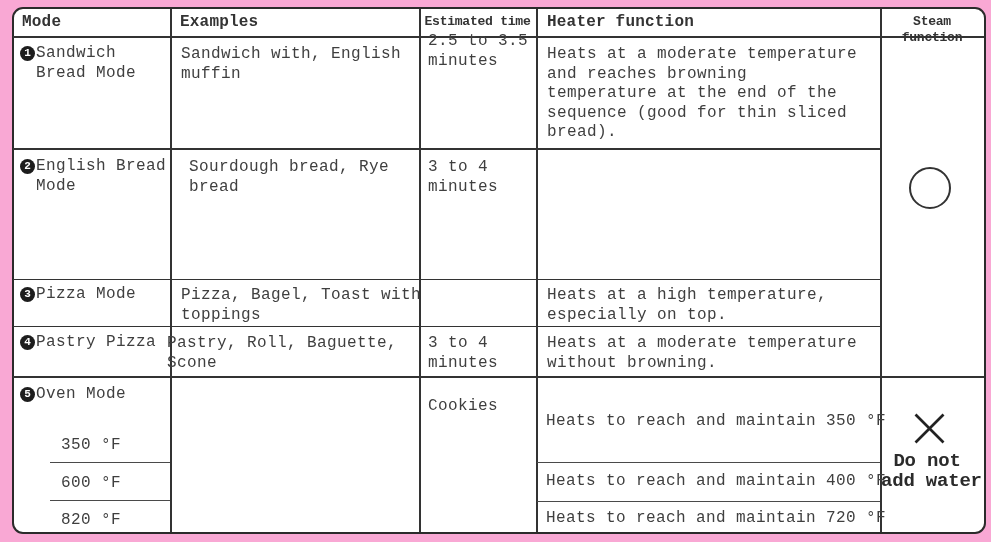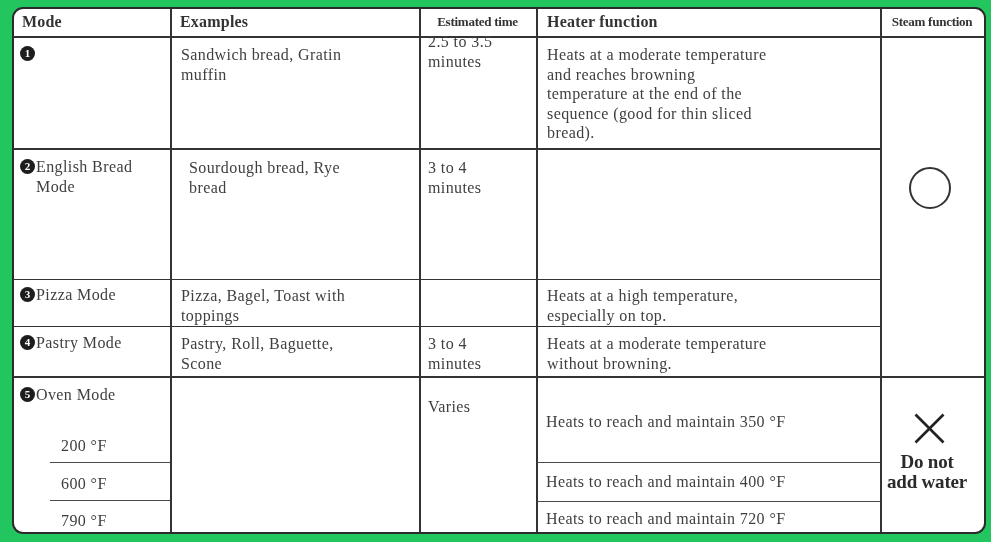--- a/index.html
+++ b/index.html
@@ -4,22 +4,22 @@
 <style>
   html, body {
     margin: 0;
     padding: 0;
     background: #ffffff;
   }
   .stage {
     position: relative;
     width: 991px;
     height: 542px;
-    background: #22c55e;
-    font-family: Liberation Serif, serif;
+    background: #f9a8d4;
+    font-family: Liberation Mono, monospace;
     color: #3f3f3f;
     overflow: hidden;
   }
   .frame {
     position: absolute;
     left: 12px;
     top: 7px;
     width: 974px;
     height: 527px;
     box-sizing: border-box;
@@ -136,22 +136,24 @@
   <div class="hline thin" style="left:537px;top:500.5px;width:343px"></div>
 
   <div class="hdr" style="left:22px;top:12px">Mode</div>
   <div class="hdr" style="left:180px;top:12px">Examples</div>
   <div class="hdr-cond" style="left:419px;top:14px;width:117px">Estimated time</div>
   <div class="hdr" style="left:547px;top:12px">Heater function</div>
   <div class="hdr-cond" style="left:880px;top:14px;width:104px">Steam function</div>
 
   <div class="mode-cell" style="left:20px;top:44px">
     <span class="bullet">1</span>
-  </div>
-  <div class="txt" style="left:181px;top:45px">Sandwich bread, Gratin
+    <div class="mode-text">Sandwich
+Bread Mode</div>
+  </div>
+  <div class="txt" style="left:181px;top:45px">Sandwich with, English
 muffin</div>
   <div class="txt" style="left:428px;top:32px">2.5 to 3.5
 minutes</div>
   <div class="txt" style="left:547px;top:45px">Heats at a moderate temperature
 and reaches browning
 temperature at the end of the
 sequence (good for thin sliced
 bread).</div>
 
   <div class="mode-cell" style="left:20px;top:157px">
@@ -168,38 +170,38 @@
     <span class="bullet">3</span>
     <div class="mode-text">Pizza Mode</div>
   </div>
   <div class="txt" style="left:181px;top:286px">Pizza, Bagel, Toast with
 toppings</div>
   <div class="txt" style="left:547px;top:286px">Heats at a high temperature,
 especially on top.</div>
 
   <div class="mode-cell" style="left:20px;top:333px">
     <span class="bullet">4</span>
-    <div class="mode-text">Pastry Mode</div>
-  </div>
-  <div class="txt" style="left:181px;top:334px">Pastry, Roll, Baguette,
+    <div class="mode-text">Pastry Pizza</div>
+  </div>
+  <div class="txt" style="left:167px;top:334px">Pastry, Roll, Baguette,
 Scone</div>
   <div class="txt" style="left:428px;top:334px">3 to 4
 minutes</div>
   <div class="txt" style="left:547px;top:334px">Heats at a moderate temperature
 without browning.</div>
 
   <div class="mode-cell" style="left:20px;top:385px">
     <span class="bullet">5</span>
     <div class="mode-text">Oven Mode</div>
   </div>
-  <div class="txt" style="left:428px;top:397px">Varies</div>
-
-  <div class="txt" style="left:61px;top:436px">200 °F</div>
+  <div class="txt" style="left:428px;top:397px">Cookies</div>
+
+  <div class="txt" style="left:61px;top:436px">350 °F</div>
   <div class="txt" style="left:61px;top:474px">600 °F</div>
-  <div class="txt" style="left:61px;top:511px">790 °F</div>
+  <div class="txt" style="left:61px;top:511px">820 °F</div>
 
   <div class="txt" style="left:546px;top:412px">Heats to reach and maintain 350 °F</div>
   <div class="txt" style="left:546px;top:472px">Heats to reach and maintain 400 °F</div>
   <div class="txt" style="left:546px;top:509px">Heats to reach and maintain 720 °F</div>
 
   <svg class="icon-abs" style="left:908px;top:166px" width="44" height="44">
     <circle cx="22" cy="22" r="20" fill="none" stroke="#333333" stroke-width="2"></circle>
   </svg>
 
   <svg class="icon-abs" style="left:913px;top:412px" width="33" height="33">

